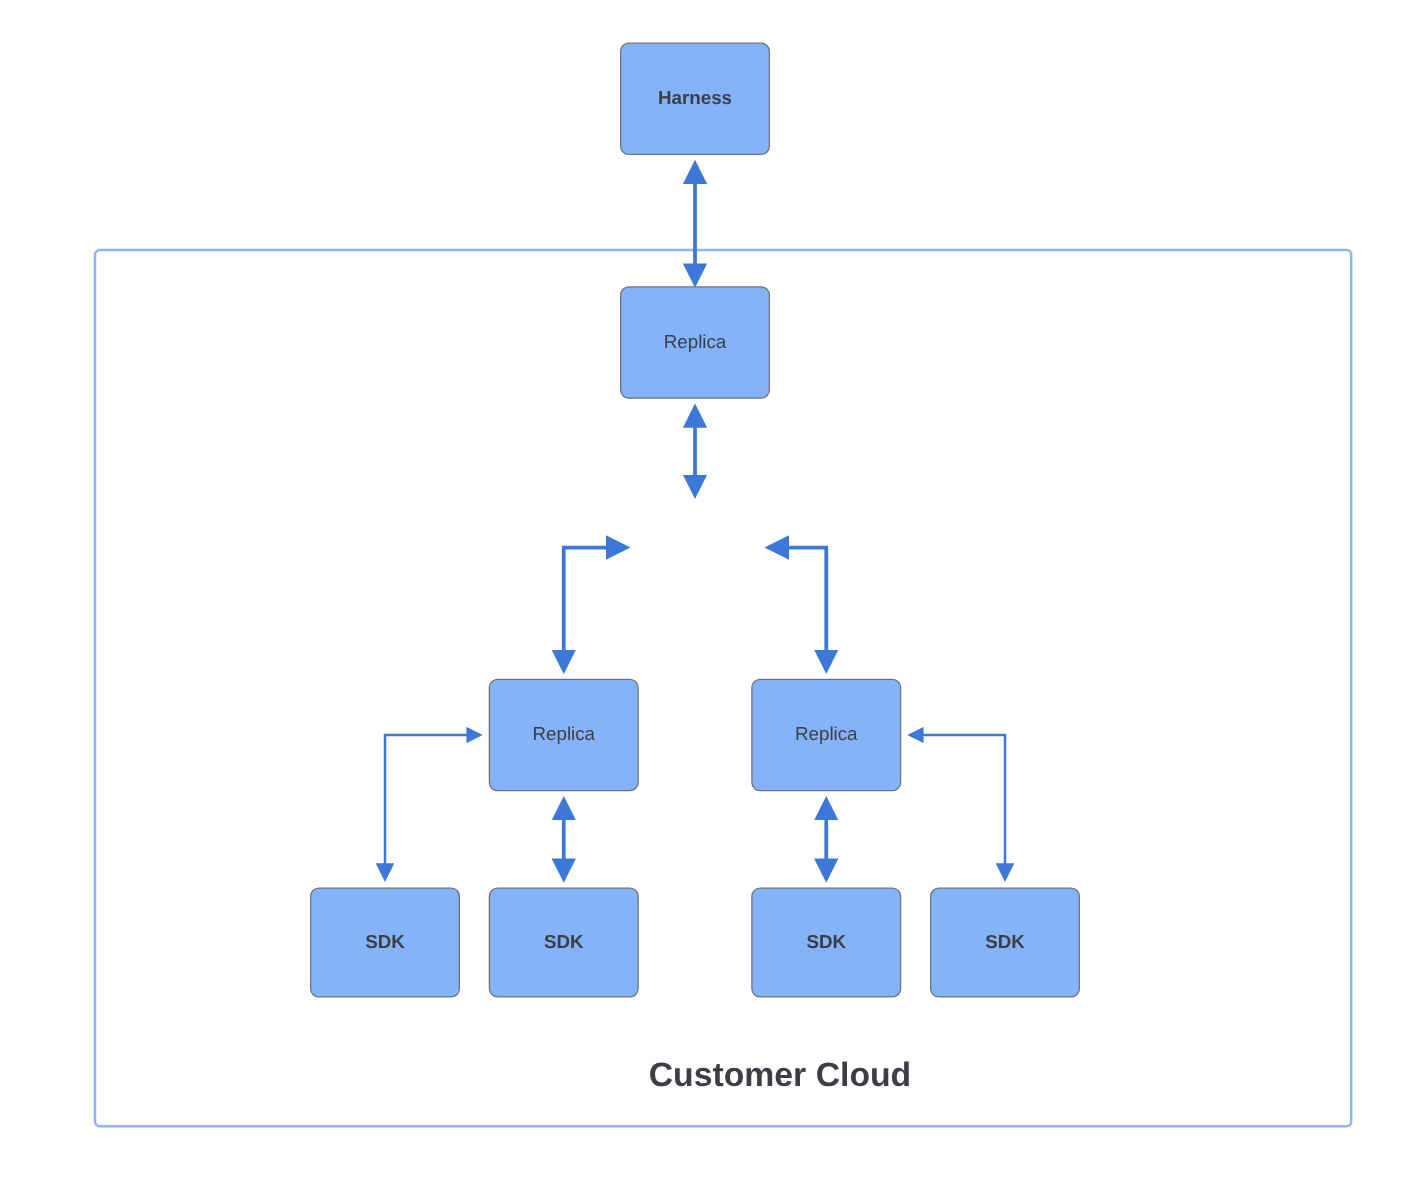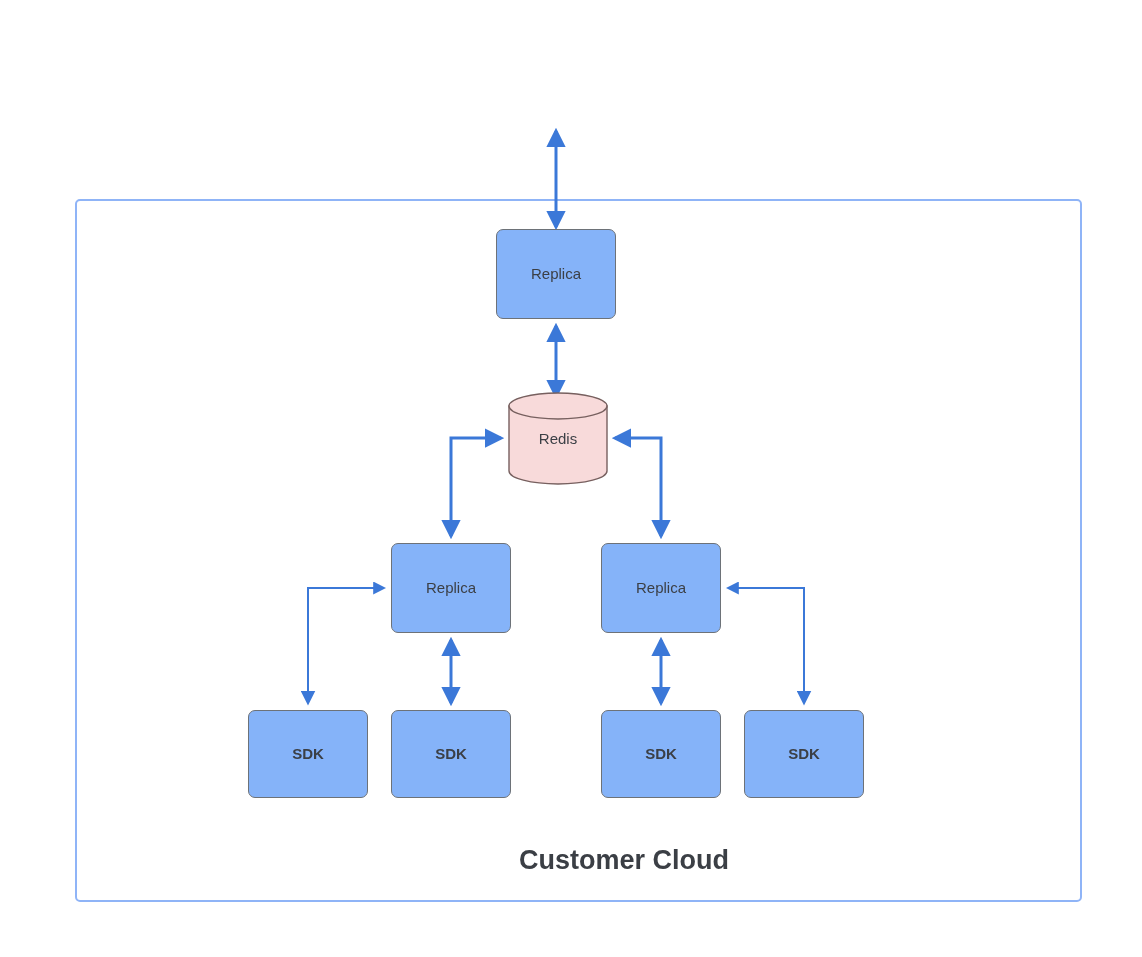--- a/index.html
+++ b/index.html
@@ -100,32 +100,28 @@
 
     <line x1="451" y1="640" x2="451" y2="703" stroke="#3b78d8" stroke-width="3" marker-start="url(#arrowStart)" marker-end="url(#arrowEnd)"></line>
 
     <path d="M 384 588 L 308 588 L 308 703" fill="none" stroke="#3b78d8" stroke-width="2" marker-start="url(#arrowStart)" marker-end="url(#arrowEndThin)"></path>
 
     <line x1="661" y1="640" x2="661" y2="703" stroke="#3b78d8" stroke-width="3" marker-start="url(#arrowStart)" marker-end="url(#arrowEnd)"></line>
 
     <path d="M 728 588 L 804 588 L 804 703" fill="none" stroke="#3b78d8" stroke-width="2" marker-start="url(#arrowStart)" marker-end="url(#arrowEndThin)"></path>
   </svg>
 
+  <div class="node bold" id="node-harness" style="left: 496px; top: 34px; width: 120px; height: 90px;">
+    <span>Harness</span>
+  </div>
 
   <div class="node" id="node-primary" style="left: 496px; top: 229px; width: 120px; height: 90px;">
     <span>Replica</span>
   </div>
 
-  <div class="db-wrap" id="node-redis" style="left: 508px; top: 392px; width: 100px; height: 93px;">
-    <svg width="100" height="93" viewBox="0 0 100 93">
-      <path d="M 1 14 L 1 79 A 49 13 0 0 0 99 79 L 99 14 Z" fill="#f8dada" stroke="#77605f" stroke-width="1.4"></path>
-      <ellipse cx="50" cy="14" rx="49" ry="13" fill="#f8dada" stroke="#77605f" stroke-width="1.4"></ellipse>
-    </svg>
-    <div class="db-label" style="top:38px;">Redis</div>
-  </div>
 
   <div class="node" id="node-replica-left" style="left: 391px; top: 543px; width: 120px; height: 90px;">
     <span>Replica</span>
   </div>
 
   <div class="node" id="node-replica-right" style="left: 601px; top: 543px; width: 120px; height: 90px;">
     <span>Replica</span>
   </div>
 
   <div class="node bold" id="node-sdk-1" style="left: 248px; top: 710px; width: 120px; height: 88px;">

